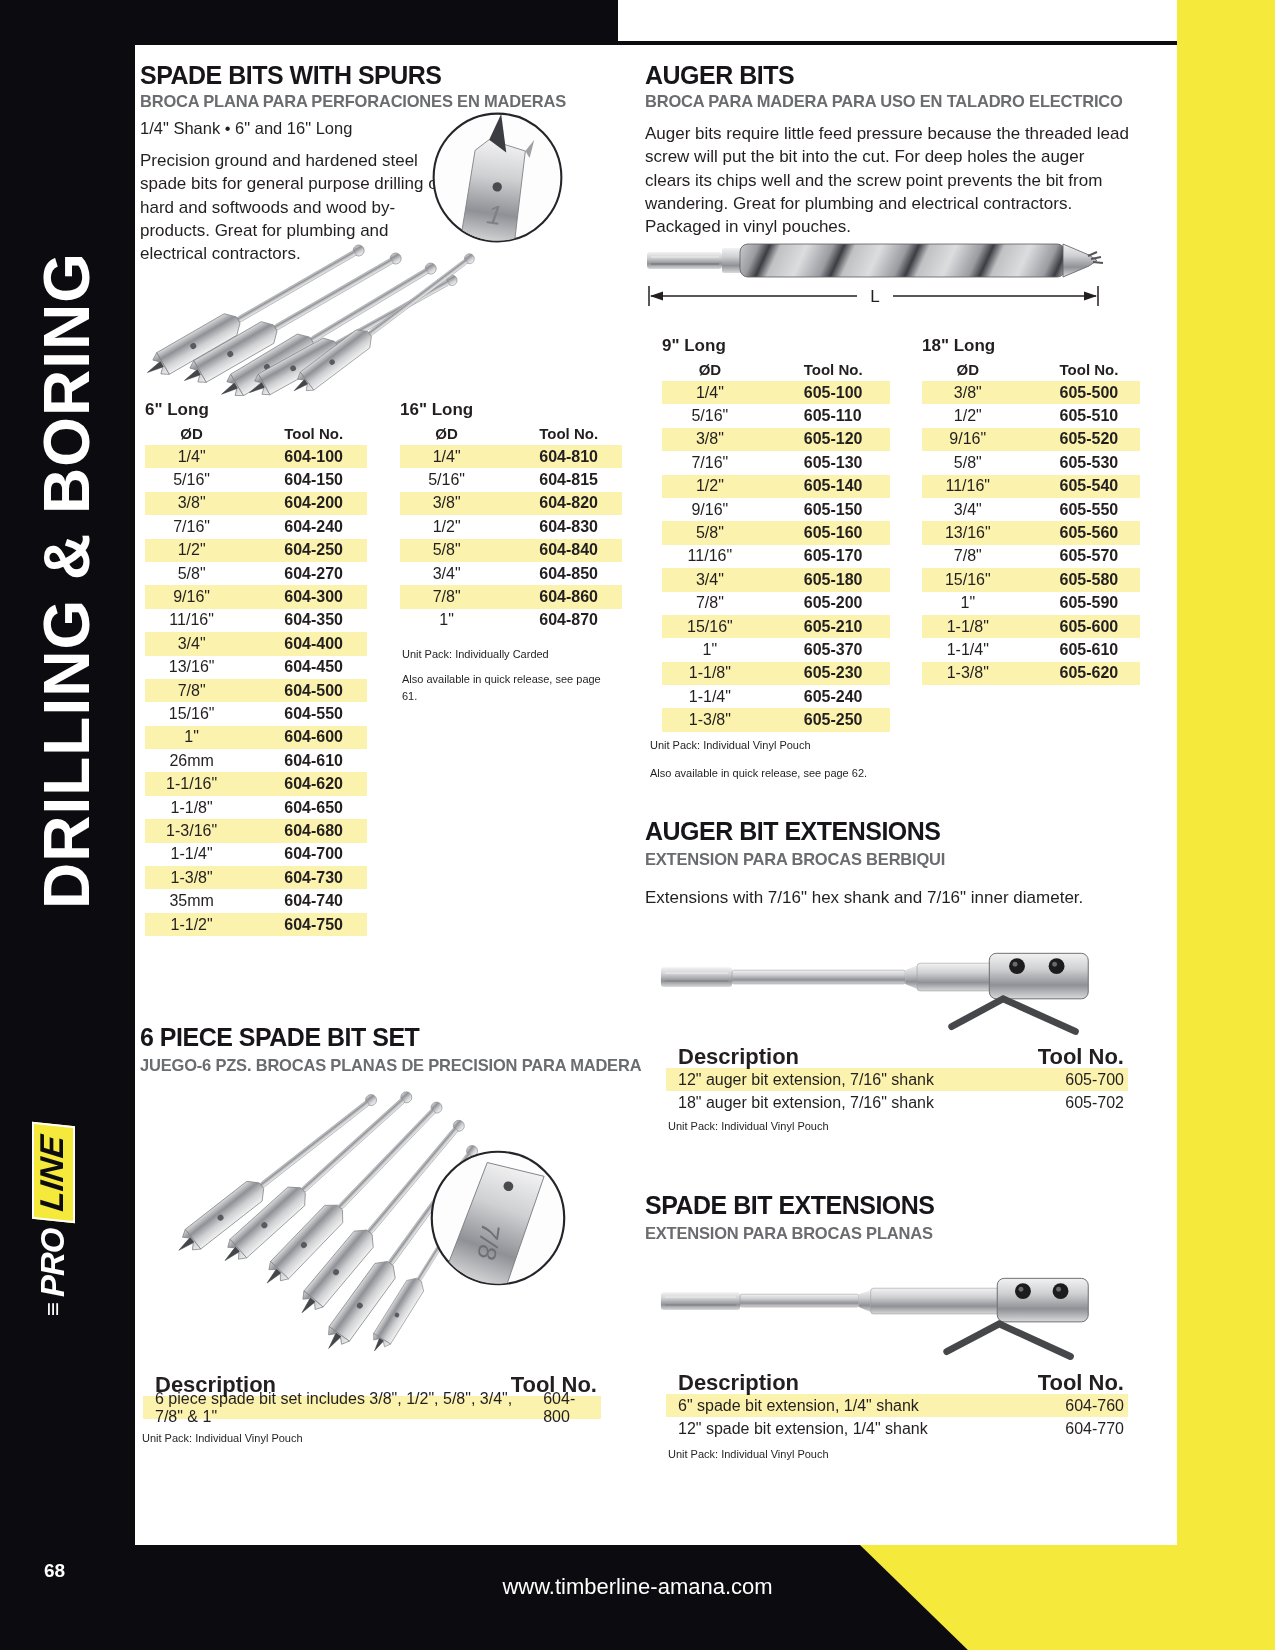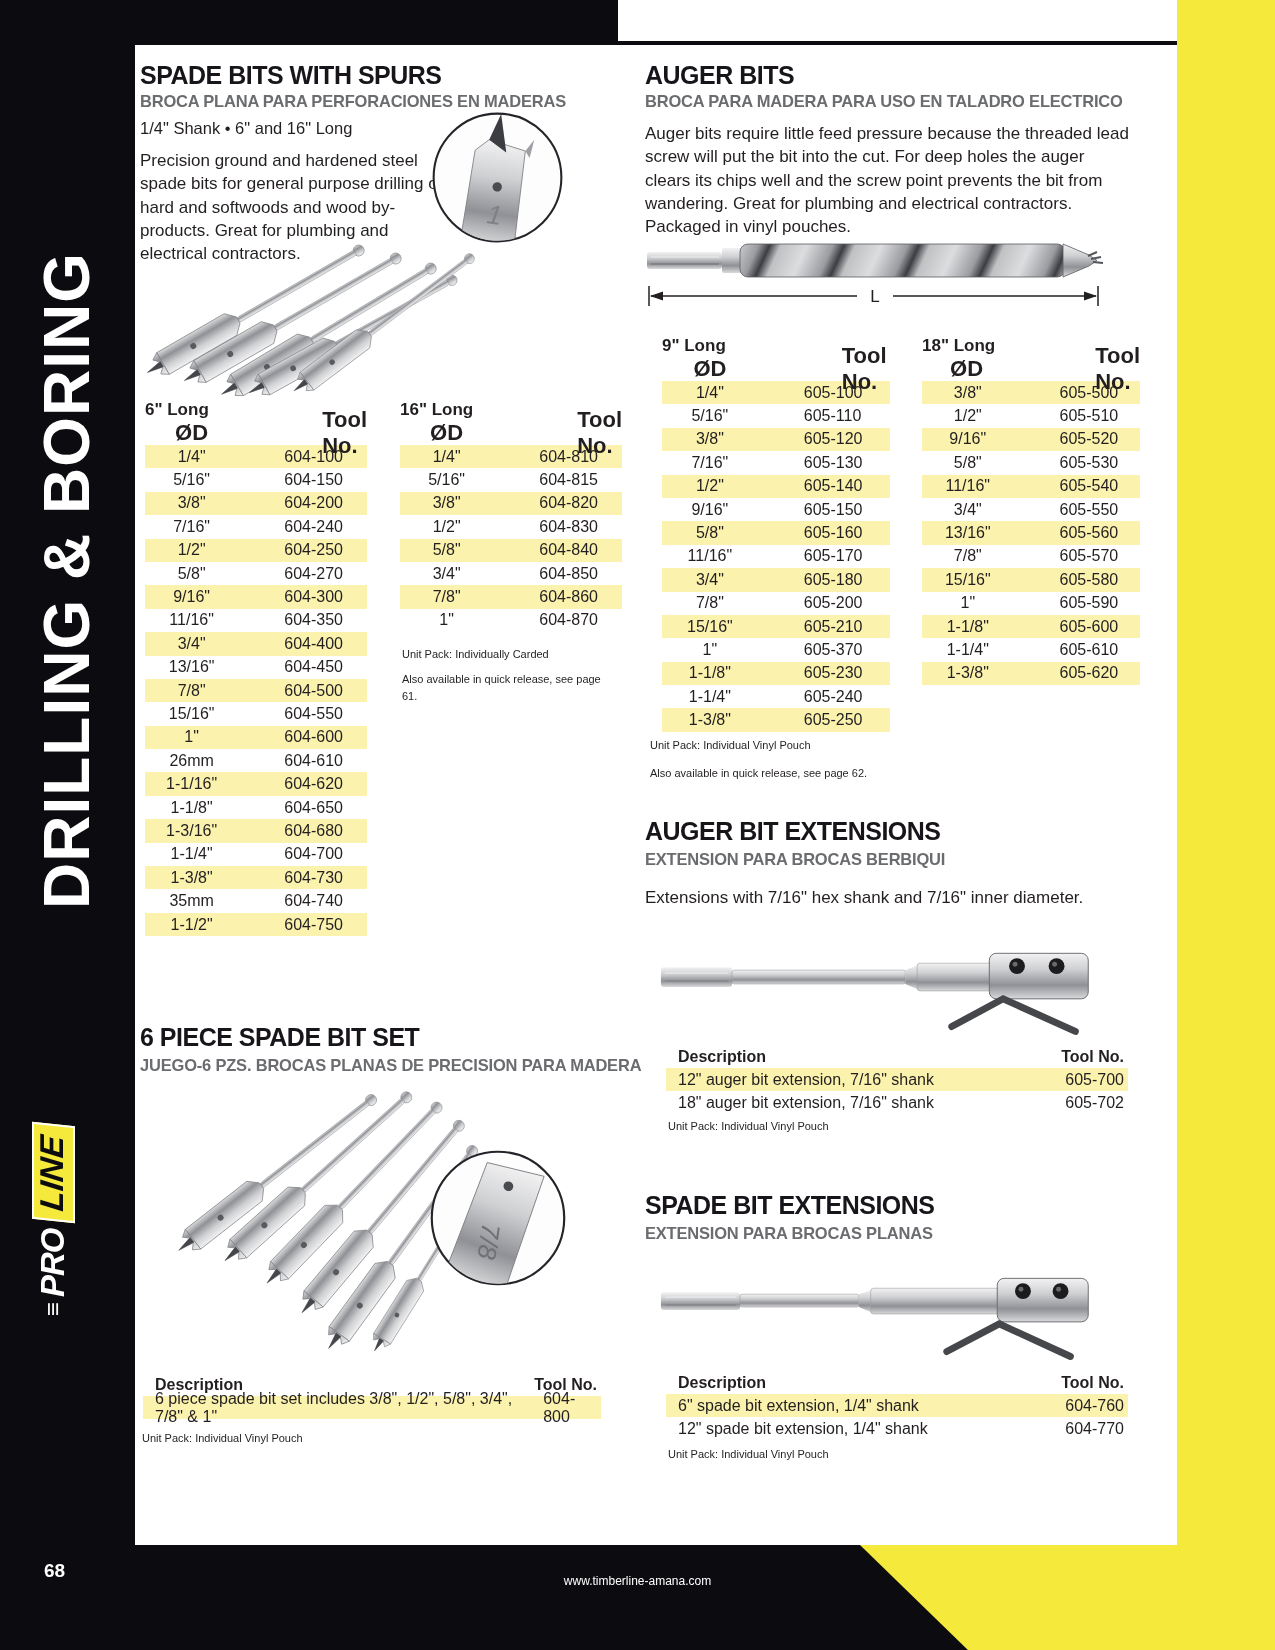--- a/index.html
+++ b/index.html
@@ -39,48 +39,48 @@
     background:var(--yellow);color:#0c0c10;font-style:italic;font-weight:bold;
     font-size:33px;padding:0 10px 3px 8px;border:2px solid #fff;line-height:36px;
     transform:skewX(-6deg);
   }
 
   
   .footer-bar{left:0;top:1545px;width:1275px;height:105px;background:var(--black);z-index:1;}
   .footer-diag{left:860px;top:1545px;width:415px;height:105px;background:var(--yellow);
     clip-path:polygon(0 0,100% 0,100% 100%,26% 100%);z-index:2;}
   .page-num{left:44px;top:1560px;color:#fff;font-size:19px;font-weight:bold;z-index:4;}
-  .site{left:0;top:1574px;width:1275px;text-align:center;color:#fff;font-size:12px;z-index:2;}
+  .site{left:0;top:1574px;width:1275px;text-align:center;color:#fff;font-size:22px;z-index:2;}
 
   
   .section-title{
     position:absolute;font-size:26px;font-weight:bold;letter-spacing:-0.5px;color:#17141a;
     transform:scaleX(.96);transform-origin:0 0;white-space:nowrap;
   }
   .section-sub{
     position:absolute;font-size:17px;font-weight:bold;letter-spacing:-0.2px;color:var(--gray);
     transform:scaleX(.97);transform-origin:0 0;white-space:nowrap;
   }
   .spec{position:absolute;font-size:16.5px;color:var(--ink);}
   .para{position:absolute;font-size:17px;line-height:1.37;color:var(--ink);}
   .note{position:absolute;font-size:11px;line-height:1.55;color:var(--ink);}
 
   
   .dim-table{position:absolute;}
   .dim-table .t-label{font-size:17px;font-weight:bold;height:21px;}
-  .dim-table .t-head{display:flex;font-size:22px;font-weight:bold;height:24px;align-items:center;gap:38px;}
+  .dim-table .t-head{display:flex;font-size:15px;font-weight:bold;height:24px;align-items:center;}
   .dim-table .c1{width:42%;text-align:center;}
   .dim-table .c2{flex:1;padding-left:46px;text-align:left;}
   .dim-table .trow{display:flex;height:23.4px;align-items:center;font-size:16px;}
-  .dim-table .trow .c2{font-weight:normal;}
+  .dim-table .trow .c2{font-weight:bold;}
   .rows .trow:nth-child(odd){background:var(--rowY);}
 
   
   .desc-table{position:absolute;}
-  .desc-table .t-head{display:flex;justify-content:space-between;font-size:16px;font-weight:bold;
+  .desc-table .t-head{display:flex;justify-content:space-between;font-size:22px;font-weight:bold;
     height:22px;align-items:center;padding:0 4px 0 12px;gap:8px;}
   .desc-table .trow{display:flex;justify-content:space-between;height:23.4px;align-items:center;
     font-size:16px;padding:0 4px 0 12px;}
   .desc-table .trow .c2{font-weight:normal;}
 
   svg text{font-family:"Liberation Sans", sans-serif;}
 </style>
 </head>
 <body>
 

